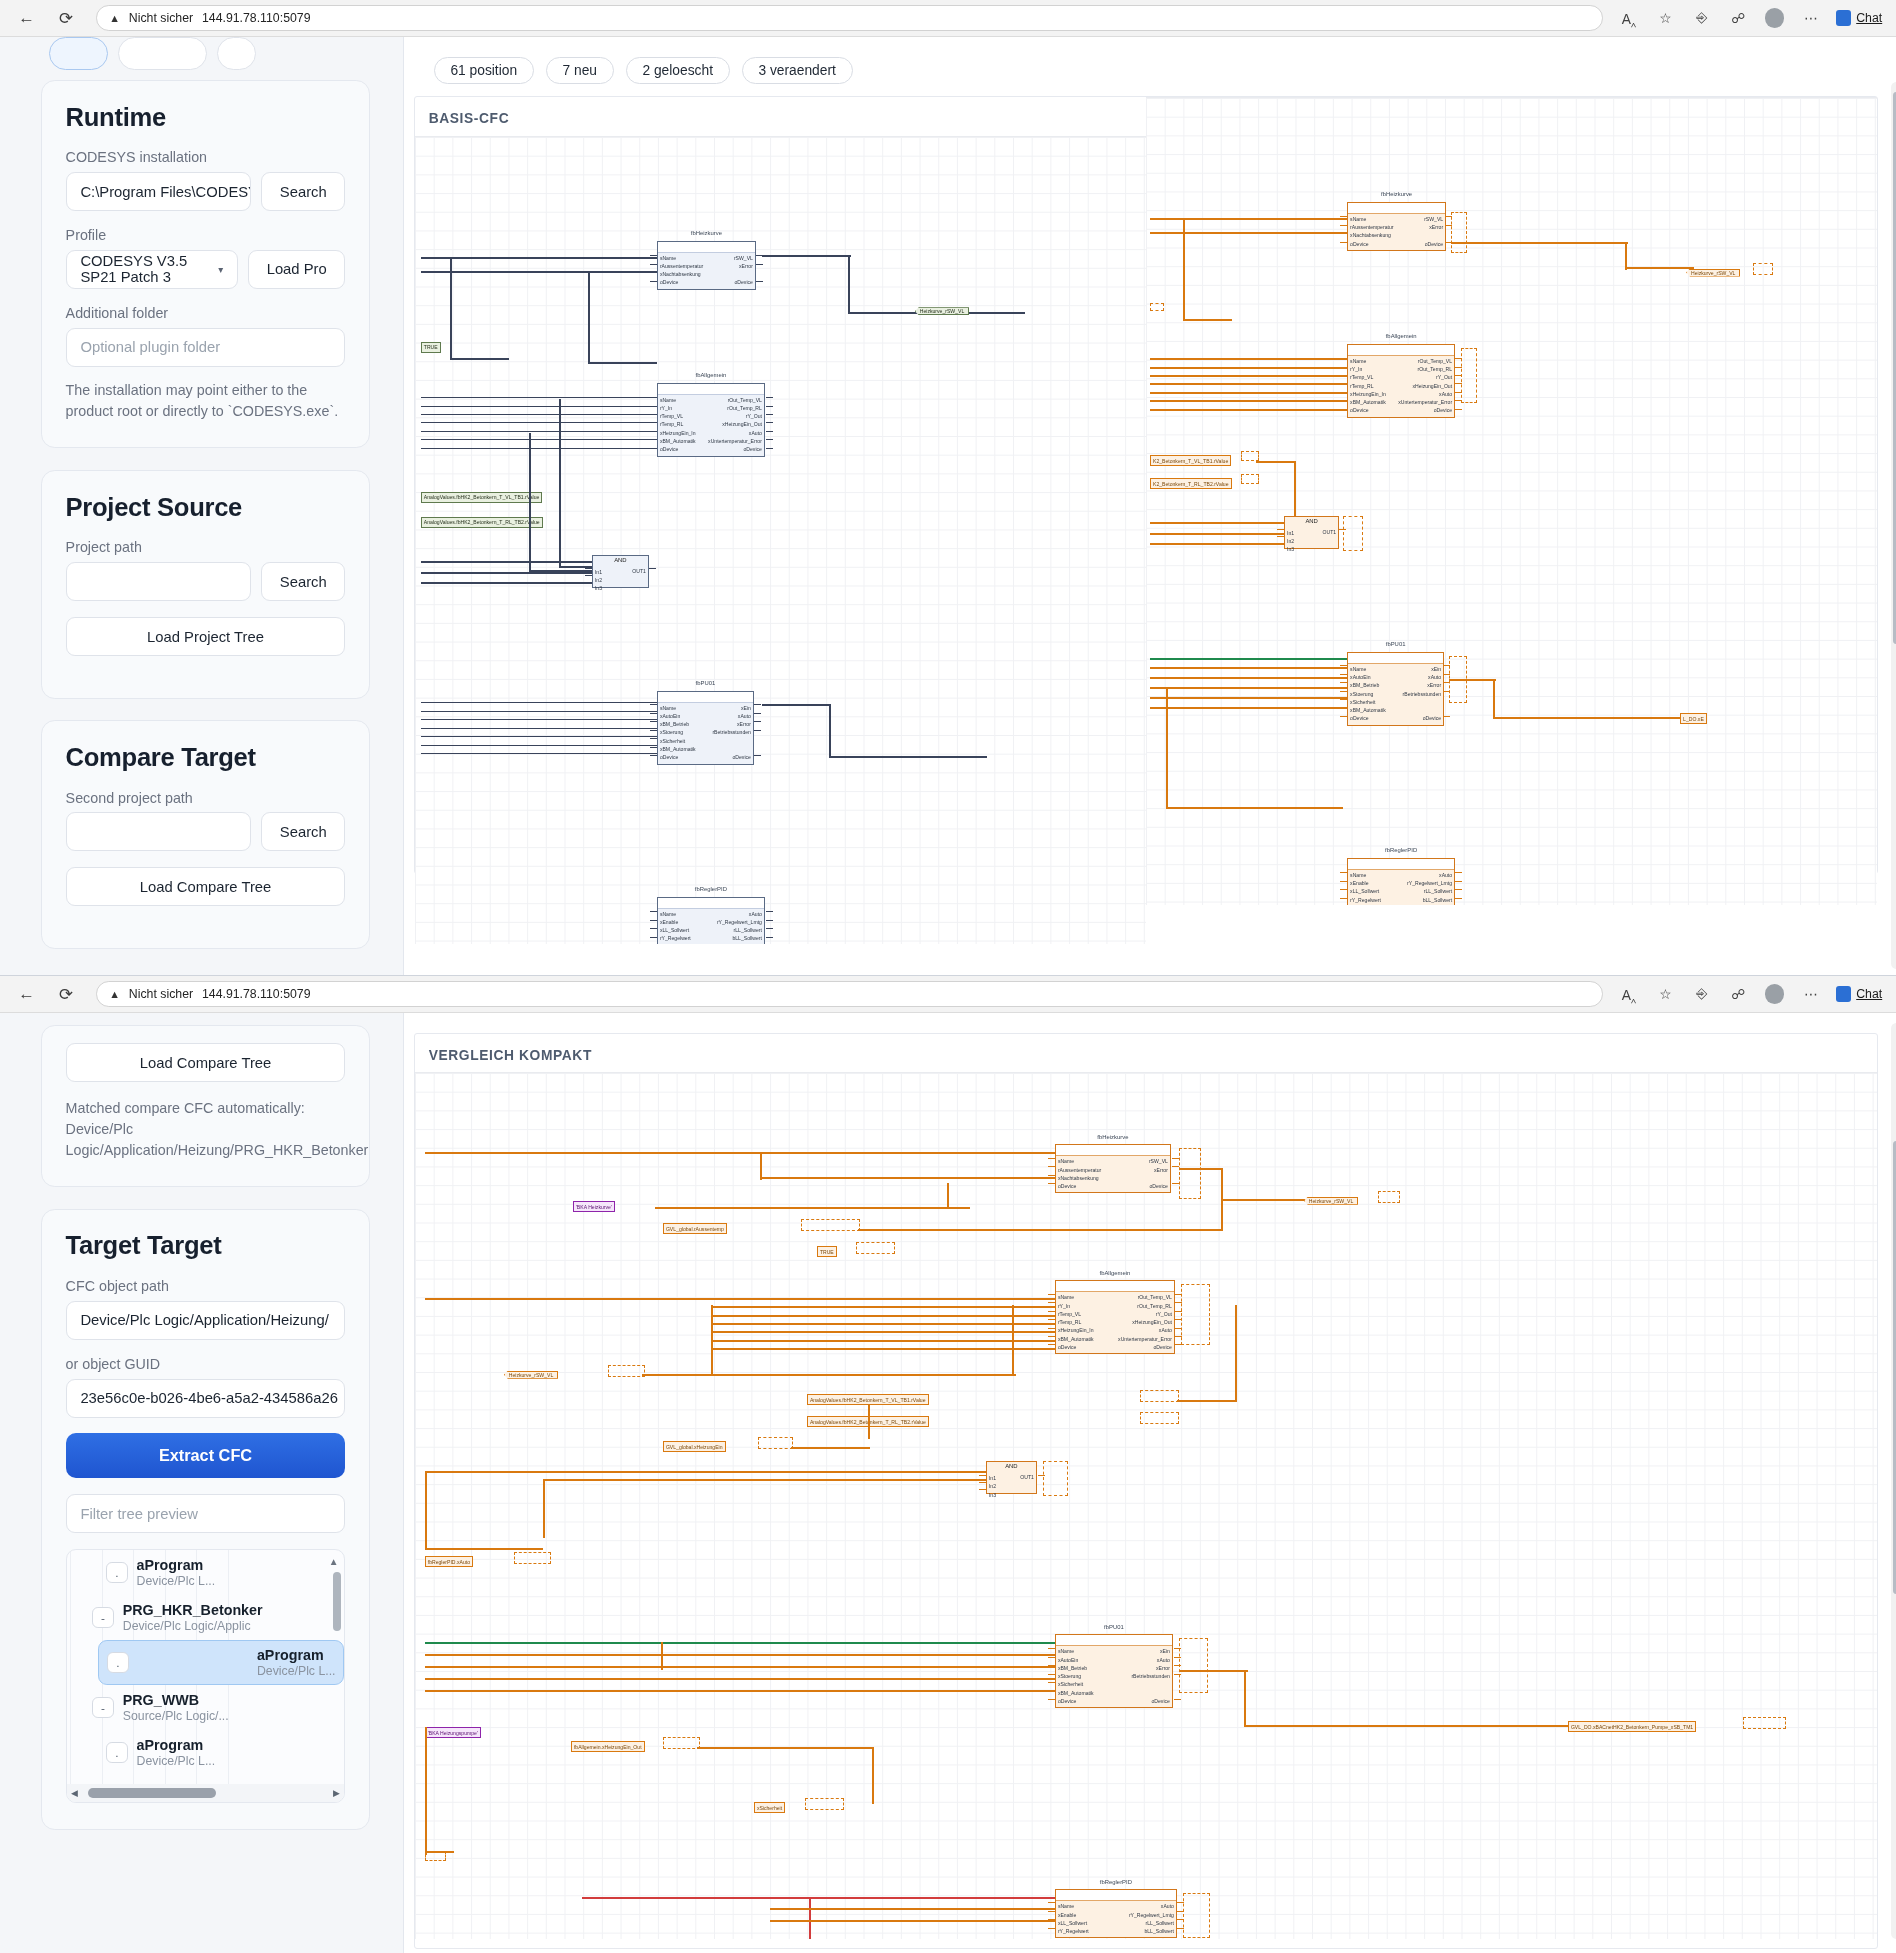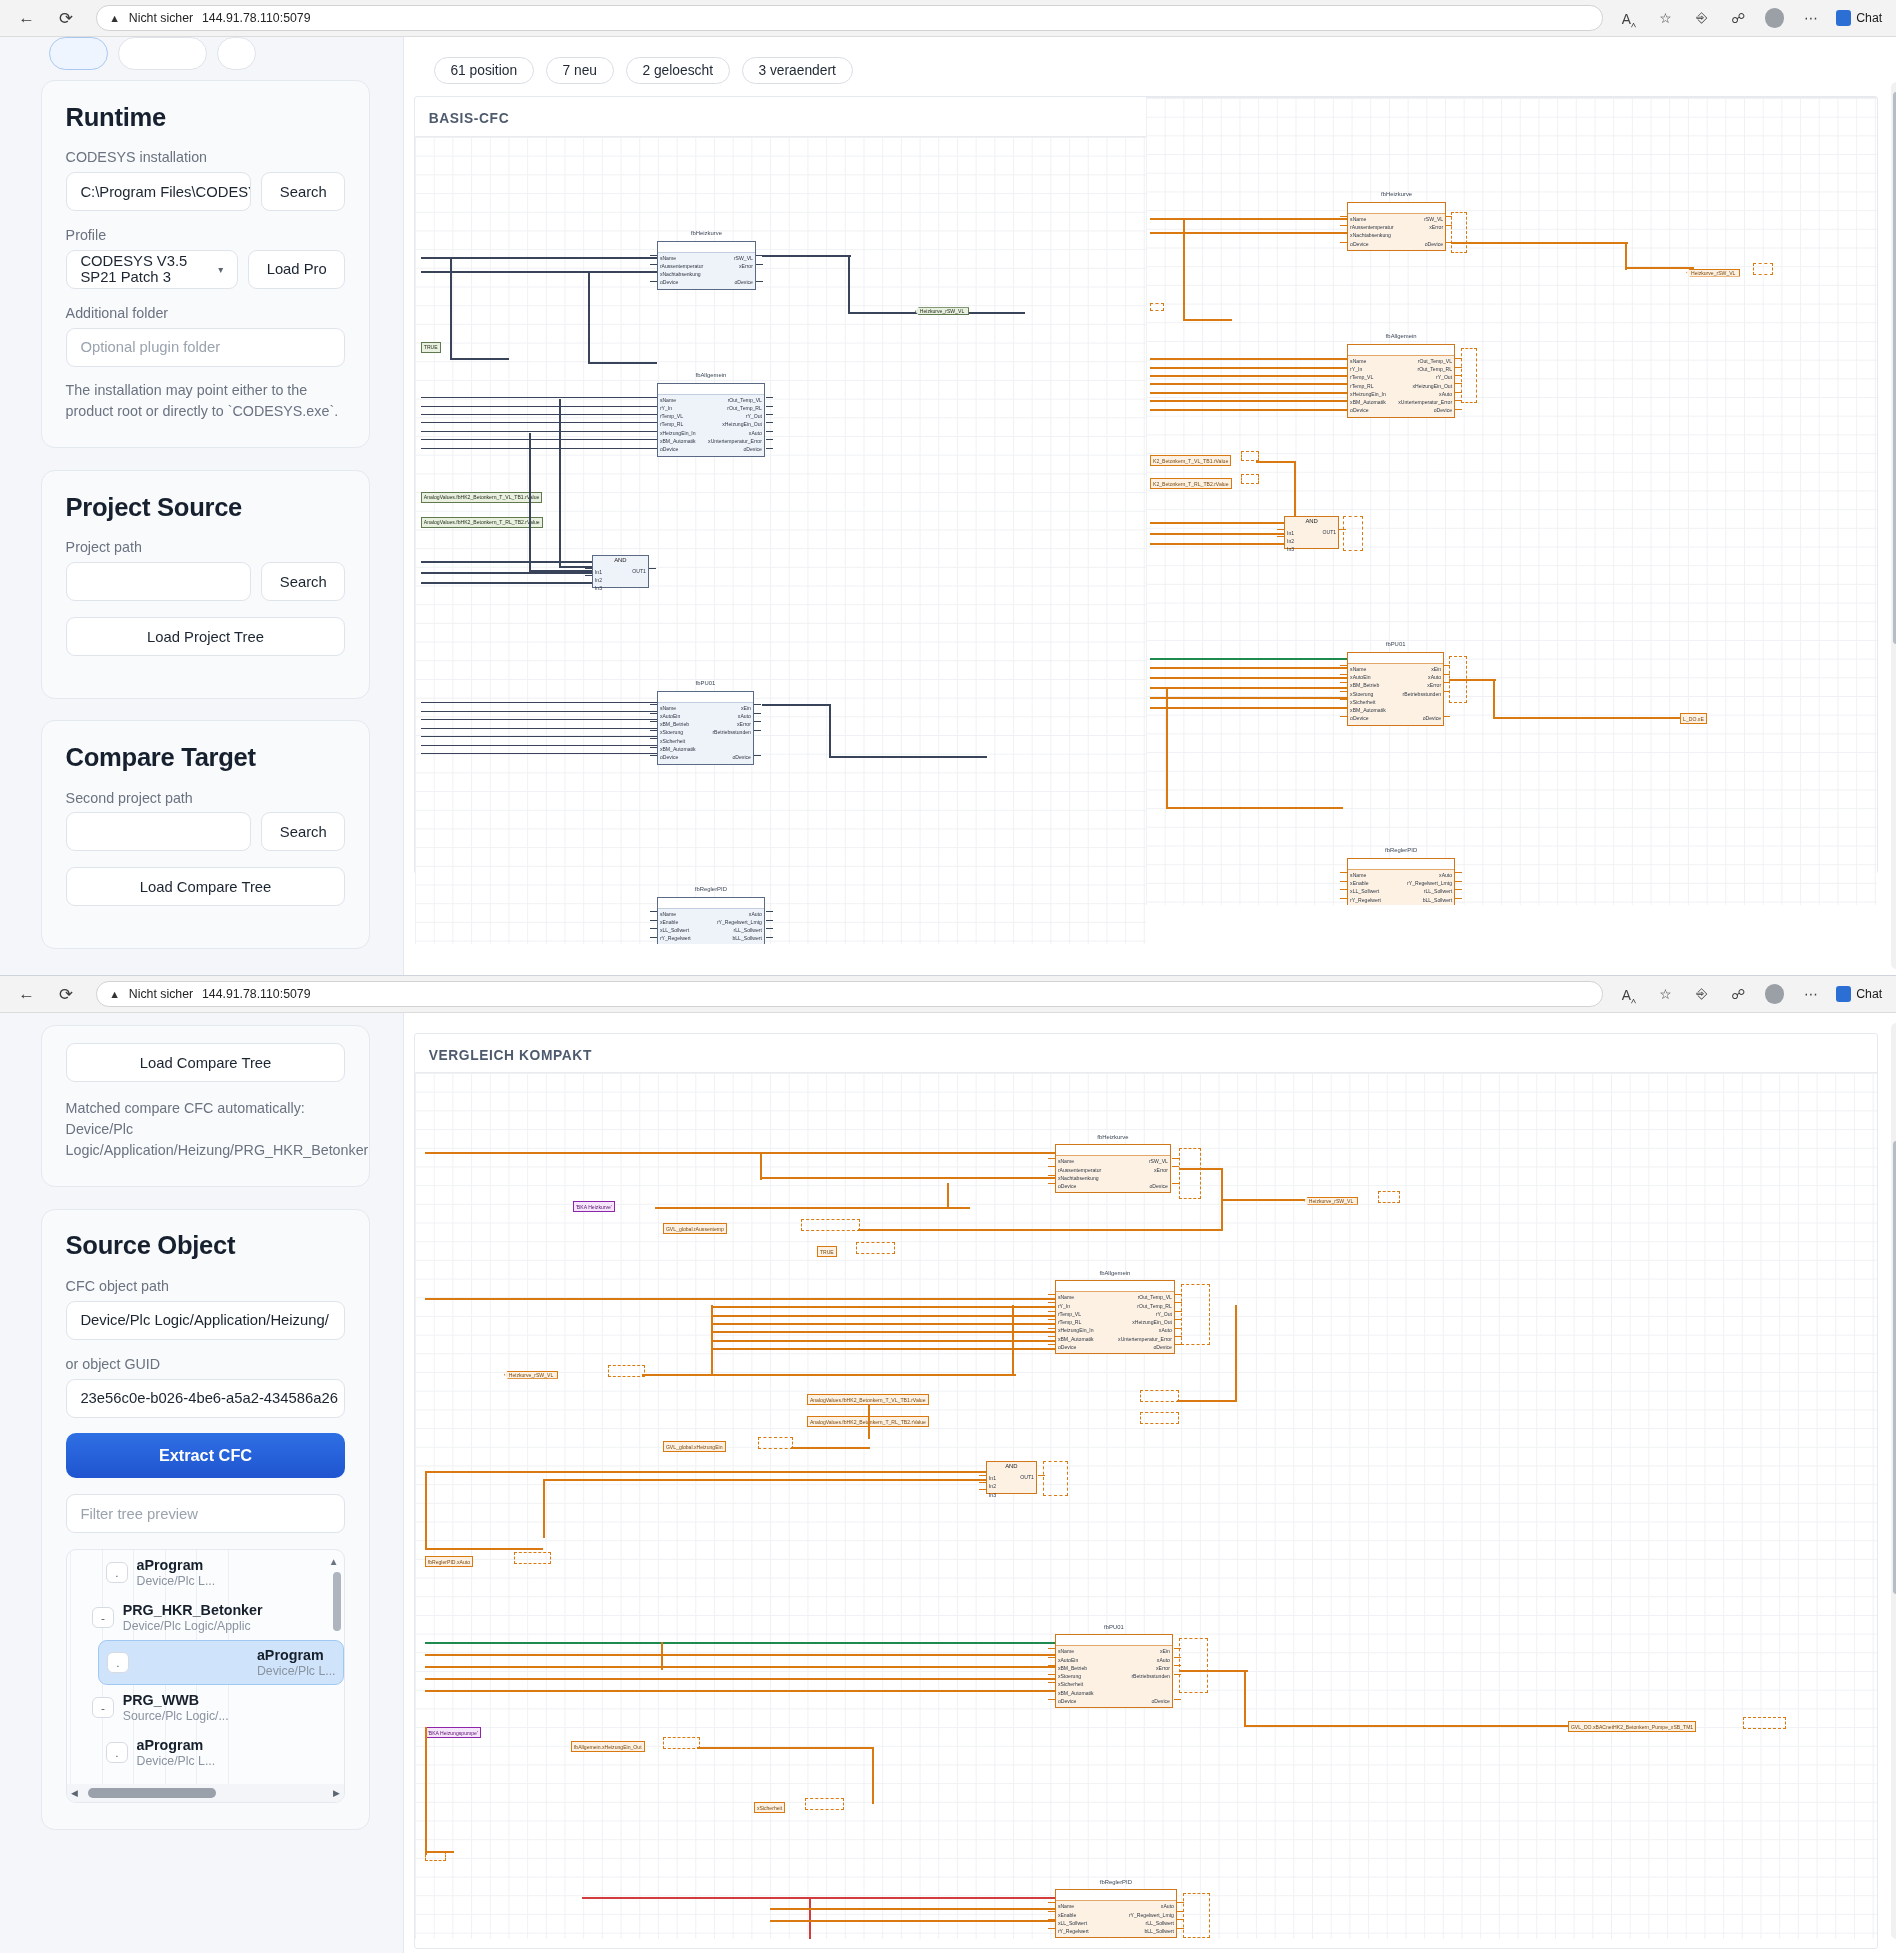--- a/index.html
+++ b/index.html
@@ -20,21 +20,21 @@
     display:flex; align-items:center; padding:0 11.8px; gap:8.9px; font-size:12.3px; color:#1b1b1b;
     margin-left:3.9px;
   }
   .warn-ico{ font-size:10.8px; color:#333; }
   .nsicher{ font-size:12.3px; color:#242424; }
   .omnibox .url{ font-size:12.3px; color:#242424; }
   .bar-right{ display:flex; align-items:center; gap:12.8px; margin-left:auto; }
   .bar-right .ic{ width:23.6px;height:23.6px;display:flex;align-items:center;justify-content:center;
     color:#404040; font-size:13.8px; }
   .avatar-ic{ width:19.7px;height:19.7px;border-radius:50%;background:#9aa0a6;display:block; }
-  .chat-pill{ display:flex;align-items:center;gap:4.9px;font-size:12.3px;color:#1b1b1b; }
+  .chat-pill{ display:flex;align-items:center;gap:4.9px;font-size:12.3px;color:#1b1b1b;text-decoration:underline; }
   .chat-sq{ width:15.8px;height:15.8px;border-radius:3px;background:#2b6fd4;display:block; }
 
   
   .pane{ position:absolute; left:0; width:1896px; overflow:hidden; background:#ffffff; }
   #pane-top{ top:0; height:975px; }
   #pane-bottom{ top:975px; height:978px; }
   .pane-body{ position:absolute; left:0; top:37px; width:1896px; bottom:0;
     display:flex; background:#f4f6f9; }
 
   
@@ -636,21 +636,21 @@
 
   <div class="pane-body">
     <div class="sidebar" style="padding-top:11.8px">
 
       <div class="card" style="padding-top:17.7px">
         <div class="btn btn-wide">Load Compare Tree</div>
         <div class="hint">Matched compare CFC automatically: Device/Plc Logic/Application/Heizung/PRG_HKR_Betonker</div>
       </div>
 
       <div class="card">
-        <h2>Source Object</h2>
+        <h2>Target Target</h2>
         <div class="field-label">CFC object path</div>
         <div class="row">
           <div class="inp">Device/Plc Logic/Application/Heizung/</div>
         </div>
         <div class="field-label">or object GUID</div>
         <div class="row">
           <div class="inp">23e56c0e-b026-4be6-a5a2-434586a26</div>
         </div>
         <div class="btn-primary">Extract CFC</div>
         <div class="row">

